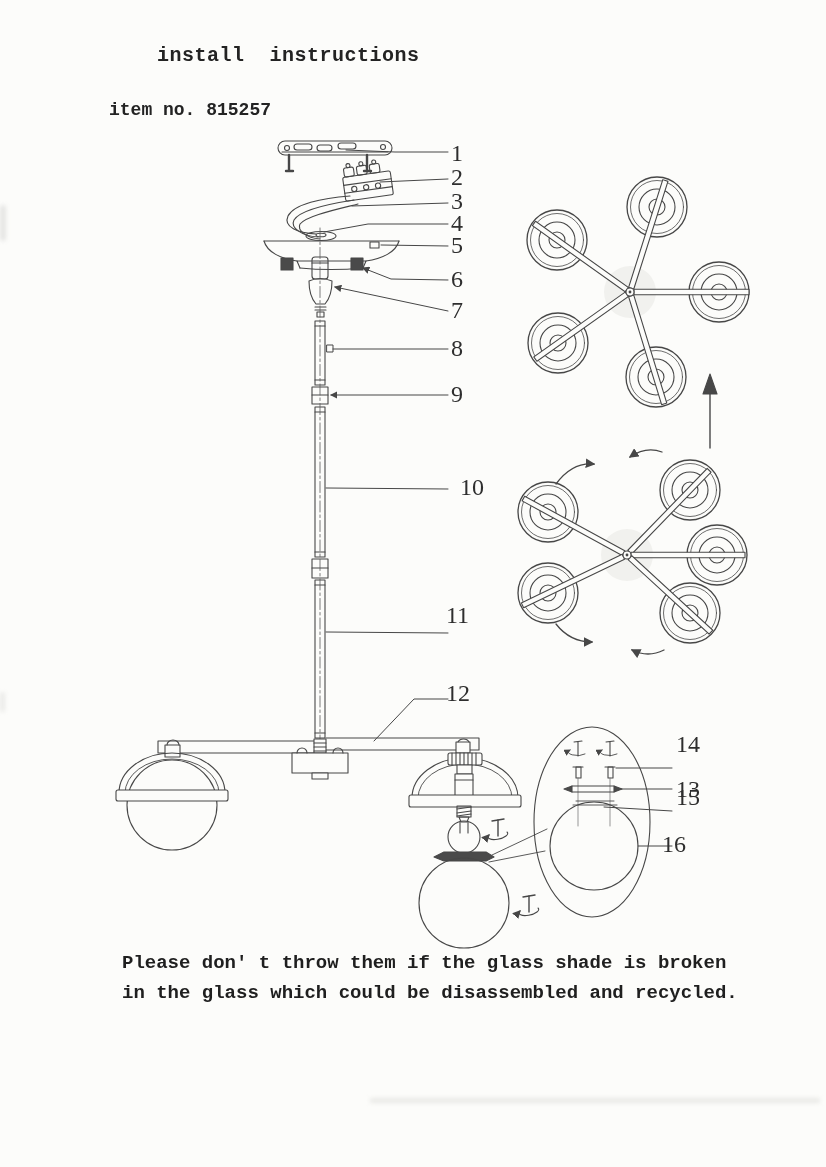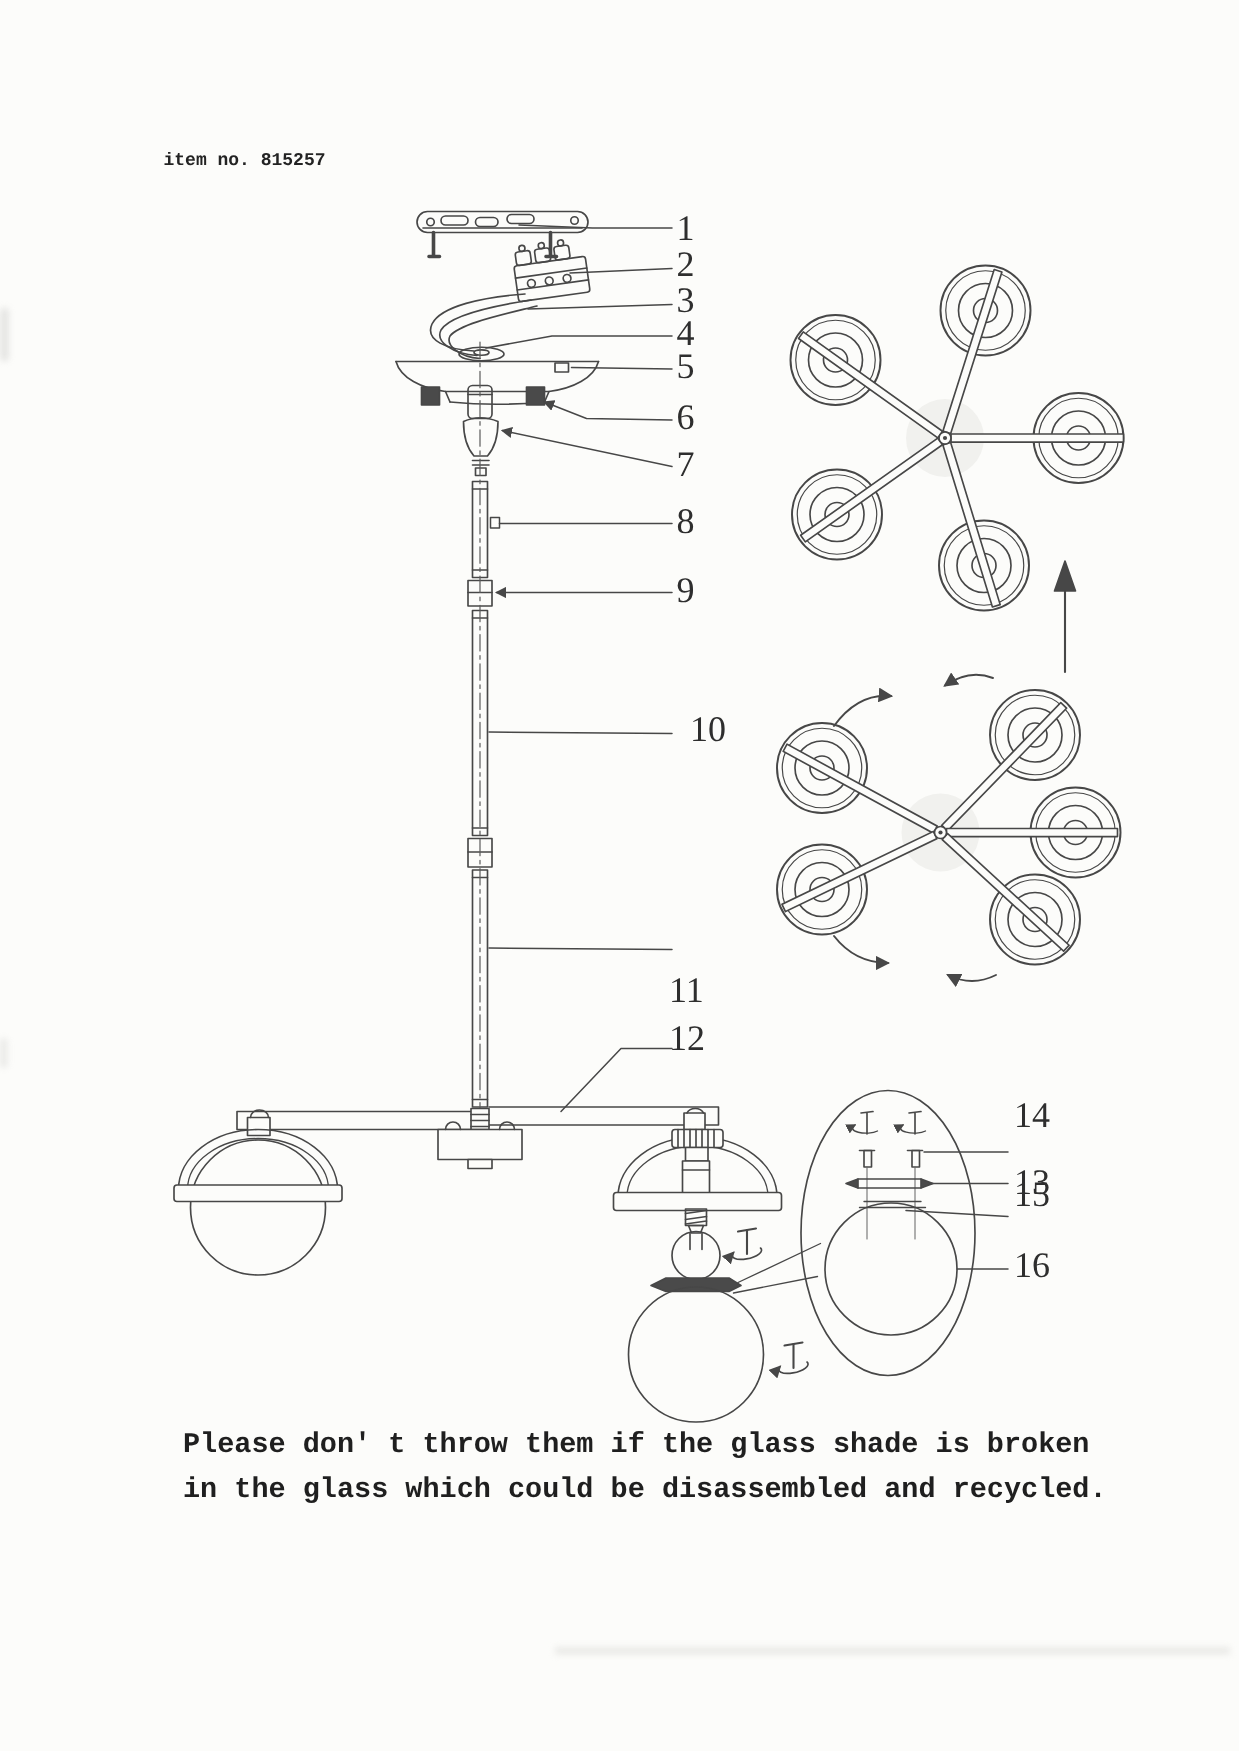--- a/index.html
+++ b/index.html
@@ -1,20 +1,20 @@
 <!DOCTYPE html>
 <html><head>
 <meta charset="utf-8">
 <style>
   html,body{margin:0;padding:0;background:#fcfcfa;}
   .page{position:relative;width:826px;height:1167px;background:#fcfcfa;overflow:hidden;
         font-family:"Liberation Mono",monospace;}
   .label{position:absolute;white-space:pre;color:#232323;}
   .title{left:157px;top:44px;font-size:20px;font-weight:bold;letter-spacing:.5px;}
-  .item-no{left:109px;top:100px;font-size:12px;font-weight:bold;}
+  .item-no{left:109px;top:100px;font-size:18px;font-weight:bold;}
   .pn{position:absolute;font-family:"Liberation Serif",serif;font-size:24px;color:#2e2e2e;
       white-space:pre;line-height:26px;}
   .notes{position:absolute;left:122px;top:948px;font-size:19px;line-height:30px;
          color:#1f1f1f;font-weight:bold;}
   .notes div{white-space:pre;}
   .artifact{position:absolute;pointer-events:none;}
   svg{position:absolute;left:0;top:0;}
 </style>
 </head>
 <body>
@@ -308,38 +308,39 @@
         <g stroke-width="1.3">
           <path d="M556,484 Q572,462 594,464" marker-end="url(#ah)"></path>
           <path d="M662,452 Q646,446 630,457" marker-end="url(#ah)"></path>
           <path d="M556,624 Q570,642 592,642" marker-end="url(#ah)"></path>
           <path d="M664,650 Q648,658 632,650" marker-end="url(#ah)"></path>
         </g>
       </g>
     </g>
   </svg>
 
+  <div class="label title">install  instructions</div>
   <div class="label item-no">item no. 815257</div>
 
   <div class="pn" style="left:451px;top:140px">1</div>
   <div class="pn" style="left:451px;top:164px">2</div>
   <div class="pn" style="left:451px;top:188px">3</div>
   <div class="pn" style="left:451px;top:210px">4</div>
   <div class="pn" style="left:451px;top:232px">5</div>
   <div class="pn" style="left:451px;top:266px">6</div>
   <div class="pn" style="left:451px;top:297px">7</div>
   <div class="pn" style="left:451px;top:335px">8</div>
   <div class="pn" style="left:451px;top:381px">9</div>
   <div class="pn" style="left:460px;top:474px">10</div>
-  <div class="pn" style="left:446px;top:648px">11</div>
+  <div class="pn" style="left:446px;top:602px">11</div>
   <div class="pn" style="left:446px;top:680px">12</div>
   <div class="pn" style="left:676px;top:776px">13</div>
   <div class="pn" style="left:676px;top:731px">14</div>
   <div class="pn" style="left:676px;top:784px">15</div>
-  <div class="pn" style="left:676px;top:831px">16</div>
+  <div class="pn" style="left:662px;top:831px">16</div>
 
   <div class="notes">
     <div>Please don' t throw them if the glass shade is broken</div>
     <div>in the glass which could be disassembled and recycled.</div>
   </div>
 
   <div class="artifact" style="left:0;top:205px;width:6px;height:36px;background:#c9c9c7;opacity:.45;border-radius:3px;filter:blur(2px);"></div>
   <div class="artifact" style="left:0;top:692px;width:5px;height:20px;background:#cfcfcc;opacity:.4;border-radius:3px;filter:blur(2px);"></div>
   <div class="artifact" style="left:370px;top:1098px;width:450px;height:5px;background:#d8d8d4;opacity:.5;filter:blur(2px);"></div>
 </div>

